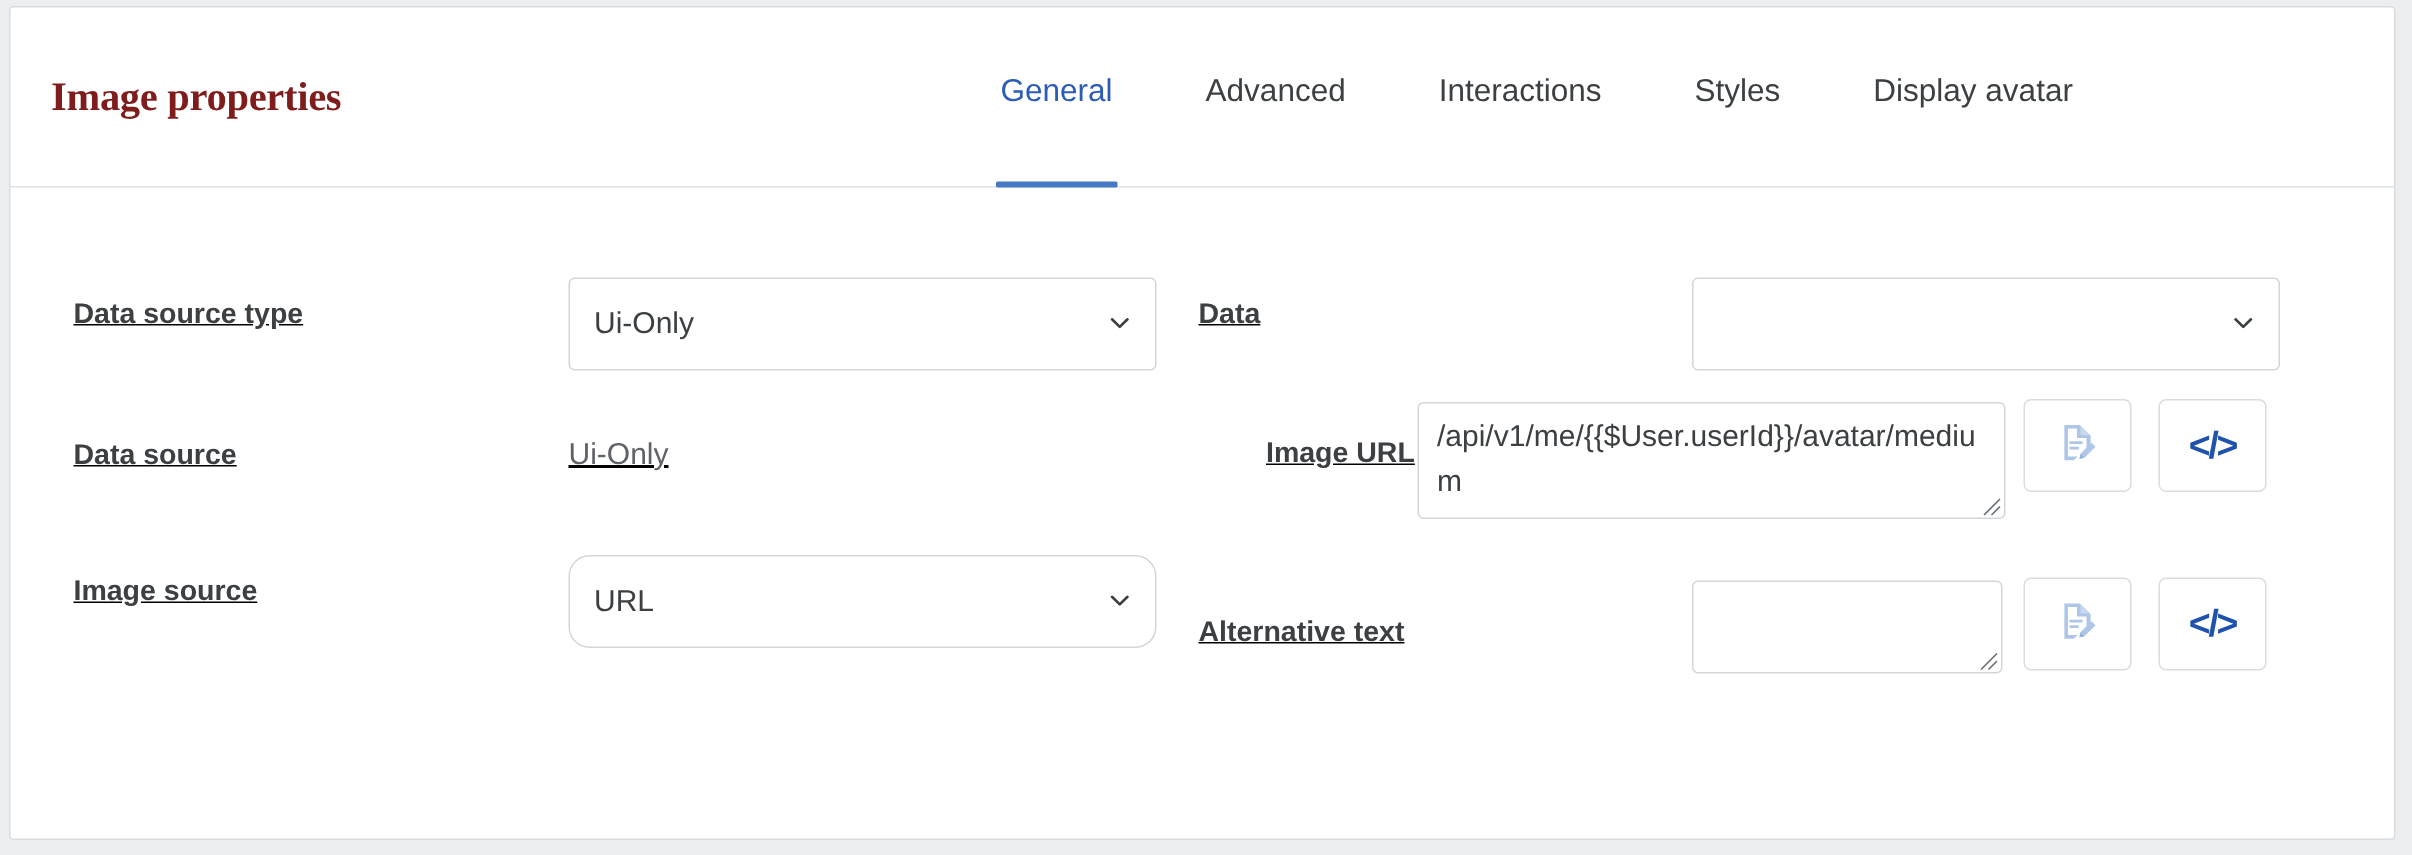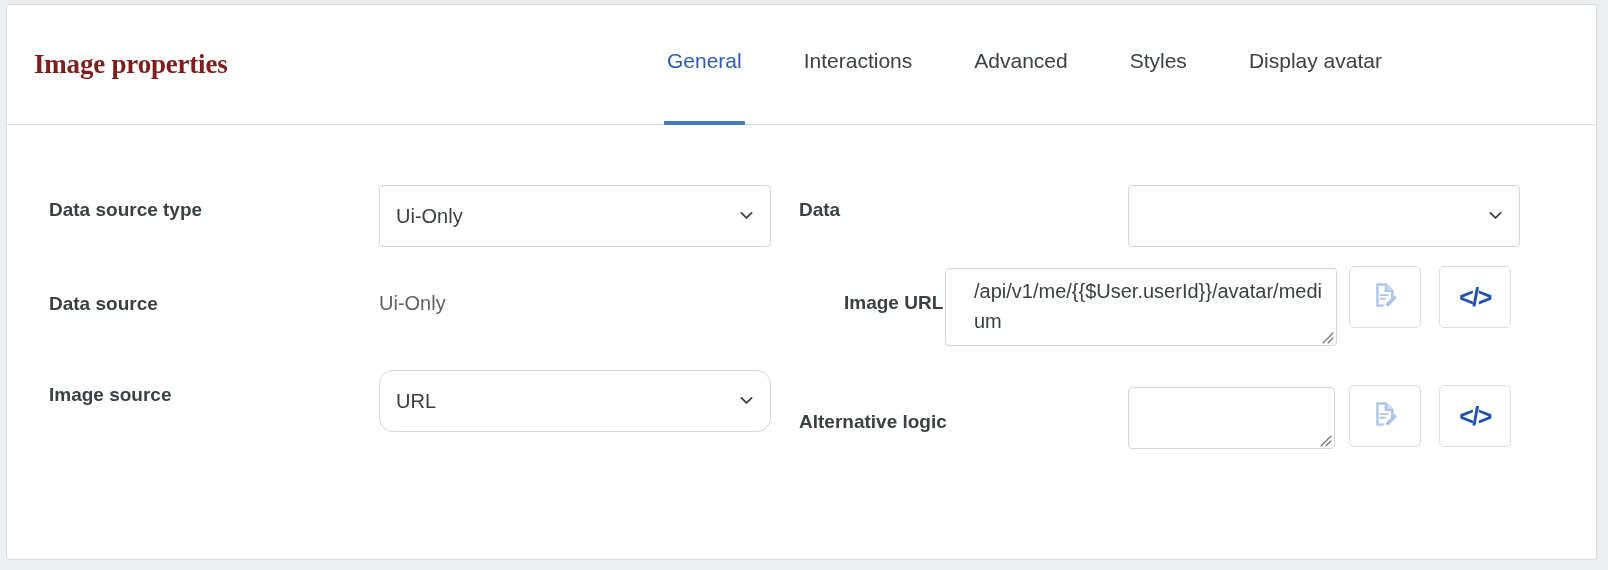--- a/index.html
+++ b/index.html
@@ -78,20 +78,21 @@
   }
   
   .panel-body {
     position: relative;
     height: 434px;
   }
   .form-row {
     position: absolute;
     display: flex;
     align-items: center;
+    text-decoration: underline;
   }
   .field-label {
     font-size: 19px;
     font-weight: bold;
     color: #3c4043;
     white-space: nowrap;
   }
   .static-value {
     font-size: 20px;
     color: #5f6368;
@@ -125,21 +126,21 @@
   .chev svg { display: block; }
   .textarea {
     position: relative;
     box-sizing: border-box;
     background: #fff;
     border: 1px solid #d2d6da;
     border-radius: 4px;
     font-size: 20px;
     color: #3c4043;
     line-height: 30px;
-    padding: 7px 10px 0 28px;
+    padding: 7px 10px 0 12px;
     overflow: hidden;
     cursor: text;
     word-break: break-all;
   }
   .resize-grip {
     position: absolute;
     right: 2px;
     bottom: 2px;
     width: 14px;
     height: 14px;
@@ -169,22 +170,22 @@
 <body>
 
 <div id="screen">
   <div class="panel">
 
     <div class="panel-header">
       <div class="panel-title">Image properties</div>
 
       <div class="tabs">
         <div class="tab active">General</div>
+        <div class="tab">Advanced</div>
         <div class="tab">Interactions</div>
-        <div class="tab">Advanced</div>
         <div class="tab">Styles</div>
         <div class="tab">Display avatar</div>
       </div>
     </div>
 
     <div class="panel-body">
 
       <div class="form-row" style="left:42px; top:74px;">
         <div class="field-label" style="width:330px;">Data source type</div>
       </div>
@@ -247,21 +248,21 @@
               <path d="M13.6 18.2 l-0.5 2.5 l2.5 -0.6 Z" fill="#8fb3e0"></path>
             </svg>
           </span>
         </div>
         <div class="icon-btn">
           <span class="code-glyph">&lt;/&gt;</span>
         </div>
       </div>
 
       <div class="form-row" style="left:792px; top:286px;">
-        <div class="field-label">Alternative logic</div>
+        <div class="field-label">Alternative text</div>
       </div>
       <div class="textarea" style="position:absolute; left:1121px; top:262px; width:207px; height:62px;"></div>
       <span class="resize-grip" style="position:absolute; left:1311px; top:308px;">
         <svg width="14" height="14" viewBox="0 0 14 14">
             <path d="M13 3 L3 13 M13 8 L8 13" stroke="#6b7075" stroke-width="1.1" fill="none" stroke-linecap="round"></path>
           </svg>
       </span>
       <div style="position:absolute; left:1342px; top:260px; display:flex;">
         <div class="icon-btn">
           <span>

